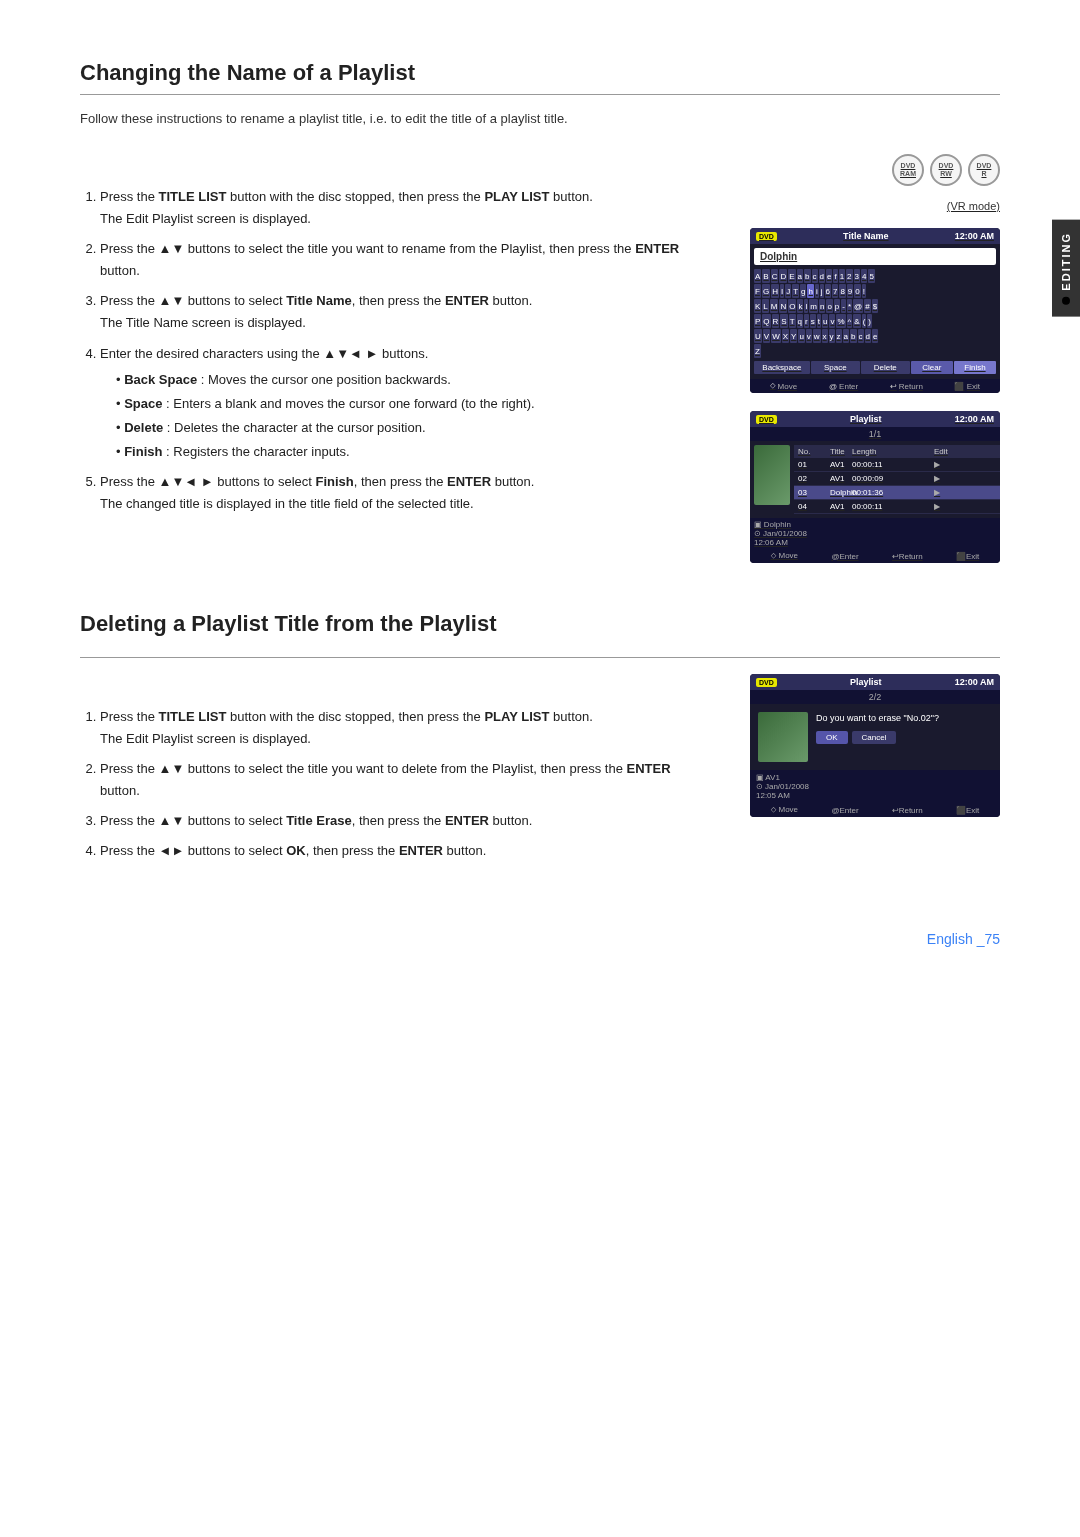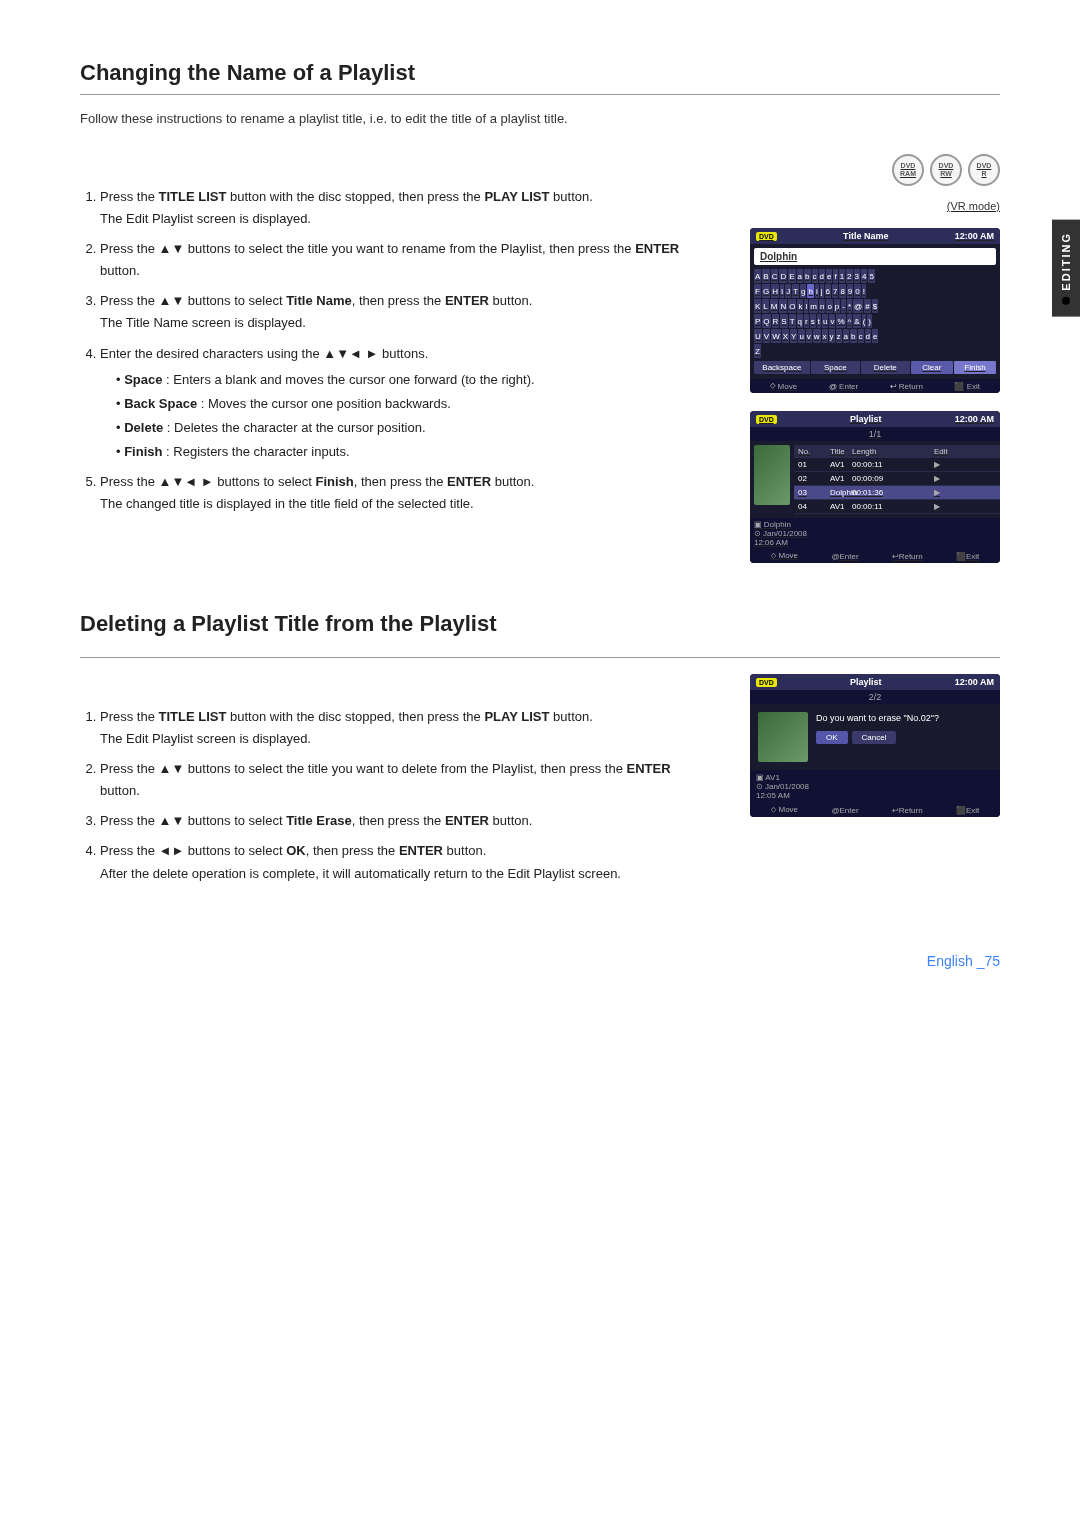--- a/index.html
+++ b/index.html
@@ -379,22 +379,22 @@
       <li>
         Press the ▲▼ buttons to select the title you want to rename from the Playlist, then press the <strong>ENTER</strong> button.
       </li>
       <li>
         Press the ▲▼ buttons to select <strong>Title Name</strong>, then press the <strong>ENTER</strong> button.<br>
         <span>The Title Name screen is displayed.</span>
       </li>
       <li>
         Enter the desired characters using the ▲▼◄ ► buttons.
         <ul>
+          <li><strong>Back Space</strong> : Moves the cursor one position backwards.</li>
           <li><strong>Space</strong> : Enters a blank and moves the cursor one forward (to the right).</li>
-          <li><strong>Back Space</strong> : Moves the cursor one position backwards.</li>
           <li><strong>Delete</strong> : Deletes the character at the cursor position.</li>
           <li><strong>Finish</strong> : Registers the character inputs.</li>
         </ul>
       </li>
       <li>
         Press the ▲▼◄ ► buttons to select <strong>Finish</strong>, then press the <strong>ENTER</strong> button.<br>
         <span>The changed title is displayed in the title field of the selected title.</span>
       </li>
     </ol>
   </div>
@@ -594,21 +594,20 @@
         <span>The Edit Playlist screen is displayed.</span>
       </li>
       <li>
         Press the ▲▼ buttons to select the title you want to delete from the Playlist, then press the <strong>ENTER</strong> button.
       </li>
       <li>
         Press the ▲▼ buttons to select <strong>Title Erase</strong>, then press the <strong>ENTER</strong> button.
       </li>
       <li>
         Press the ◄► buttons to select <strong>OK</strong>, then press the <strong>ENTER</strong> button.<br>
-        <span>After the delete operation is complete, it will automatically return to the Edit Playlist screen.</span>
       </li>
     </ol>
   </div>
 
   <div style="width:260px; flex-shrink:0; display:flex; flex-direction:column; align-items:flex-end;">
     <div class="del-screen">
       <div class="screen-header">
         <span class="icon-dvd">DVD</span>
         <span>Playlist</span>
         <span>12:00 AM</span>

